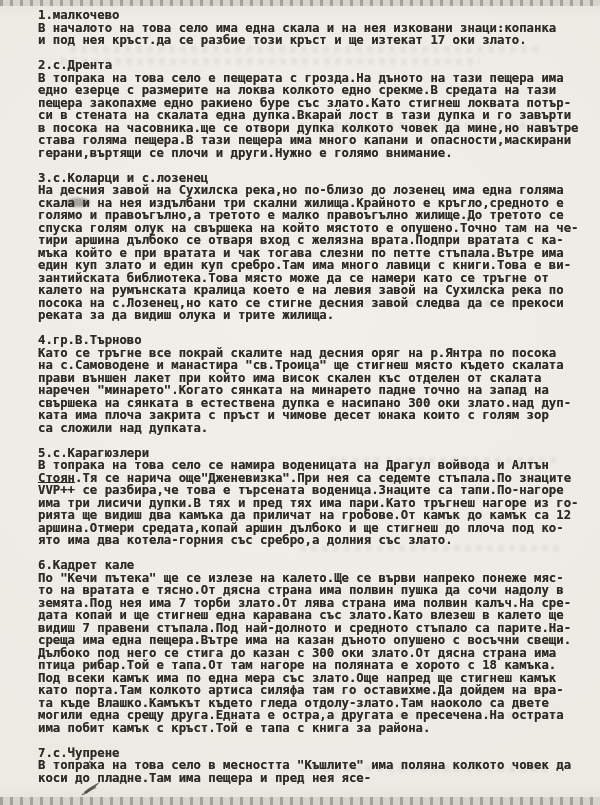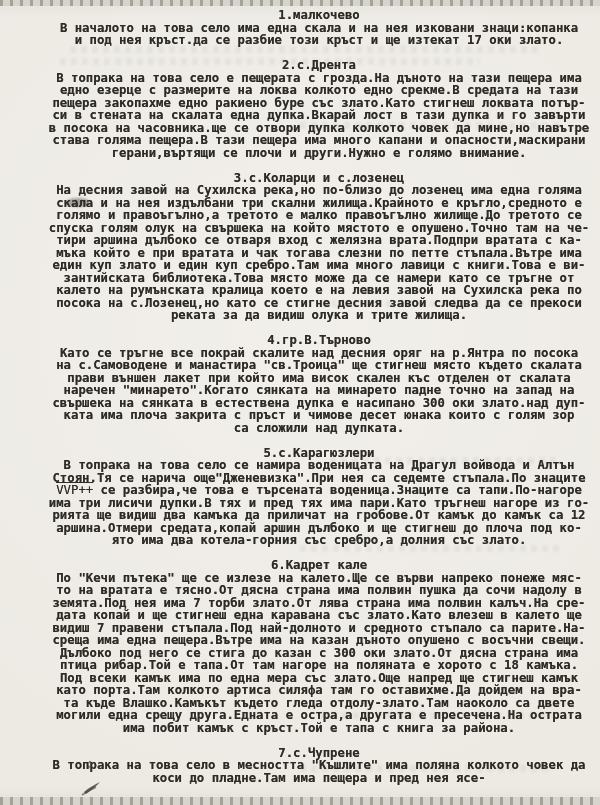--- a/index.html
+++ b/index.html
@@ -15,21 +15,20 @@
     overflow:hidden;
   }
   .page{
     position:relative;width:600px;height:805px;
     background:
       linear-gradient(180deg, rgba(120,115,105,.07), rgba(0,0,0,0) 18px),
       linear-gradient(0deg, rgba(120,115,105,.08), rgba(0,0,0,0) 20px),
       radial-gradient(120% 90% at 50% 40%, rgba(255,255,255,.25), rgba(0,0,0,0) 70%),
       var(--paper);
     overflow:hidden;
-    text-align:center;
   }
   .scan-band{
     position:absolute;left:0;width:600px;
     background-color:var(--band);
     background-image:repeating-linear-gradient(90deg, rgba(92,87,78,.40) 0 3px, rgba(0,0,0,0) 3px 10px);
   }
   .scan-band.top{top:0;height:6px;}
   .scan-band.bottom{top:797px;height:8px;}
   .text-col{
     position:absolute;left:38px;top:9px;right:0;bottom:10px;
@@ -37,21 +36,21 @@
     color:var(--ink);
     font-size:12.3px;
     line-height:12.5px;
     font-weight:bold;
     white-space:pre;
     text-shadow:0 0 0.6px rgba(46,43,38,.65);
   }
   .section{margin:0 0 12.5px 0;}
   .line{height:12.5px;}
   .u{text-underline-offset:2px;text-decoration-thickness:1px;}
-  .sign{text-decoration:overline;font-weight:normal;}
+  .sign{text-decoration:overline;font-weight:bold;}
   .ghost{
     position:absolute;height:7px;
     background:repeating-linear-gradient(90deg, rgba(118,112,102,.55) 0 6px, rgba(0,0,0,0) 6px 11px);
     opacity:.14;filter:blur(1px);
     pointer-events:none;
   }
   .blot{
     position:absolute;border-radius:50%;
     background:rgba(44,41,36,.38);filter:blur(1px);
     pointer-events:none;

